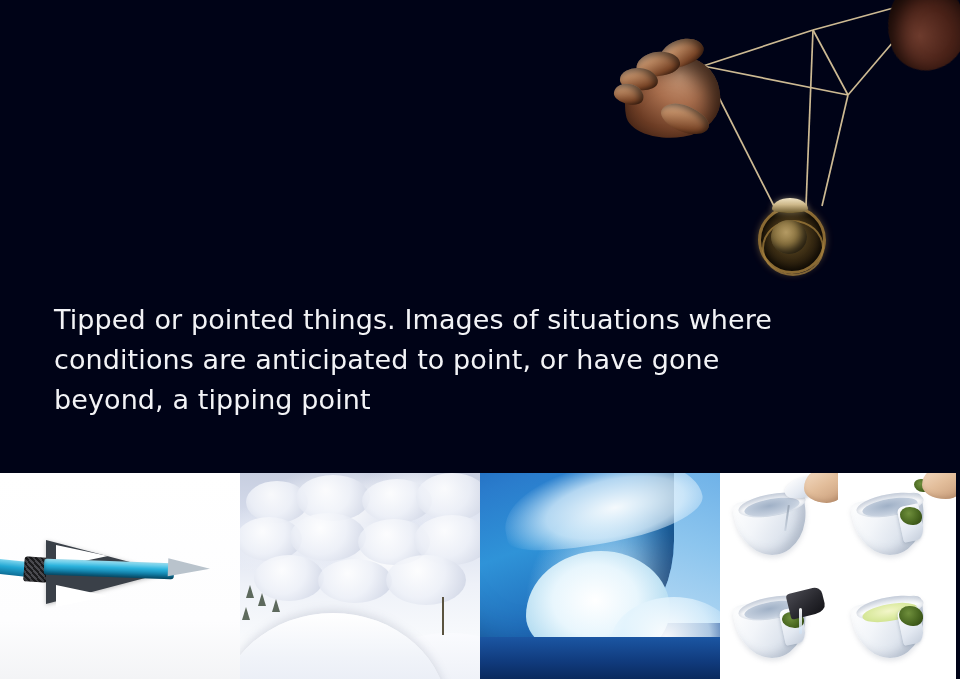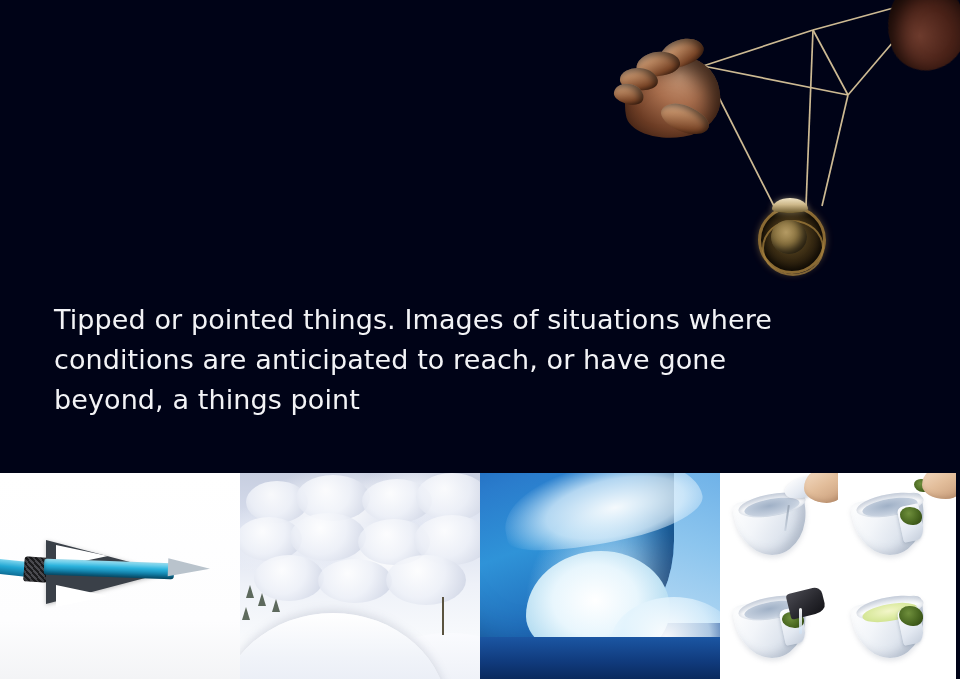--- a/index.html
+++ b/index.html
@@ -452,21 +452,21 @@
       <div class="hand2"></div>
 
       <div class="bob-wrap">
         <div class="bob-ring"></div>
         <div class="bob-ring2"></div>
         <div class="bob-core"></div>
         <div class="bob-cap"></div>
       </div>
     </div>
 
-    <div id="caption">Tipped or pointed things. Images of situations where conditions are anticipated to reach, or have gone beyond, a things point</div>
+    <div id="caption">Tipped or pointed things. Images of situations where conditions are anticipated to point, or have gone beyond, a tipping point</div>
   </div>
 
   <div id="filmstrip">
 
     <div class="strip-cell cell-arrow">
       <div class="arrow-stage">
         <div class="shaft"></div>
         <div class="collar"></div>
         <div class="blade"></div>
         <div class="blade-cut bc1"></div>

